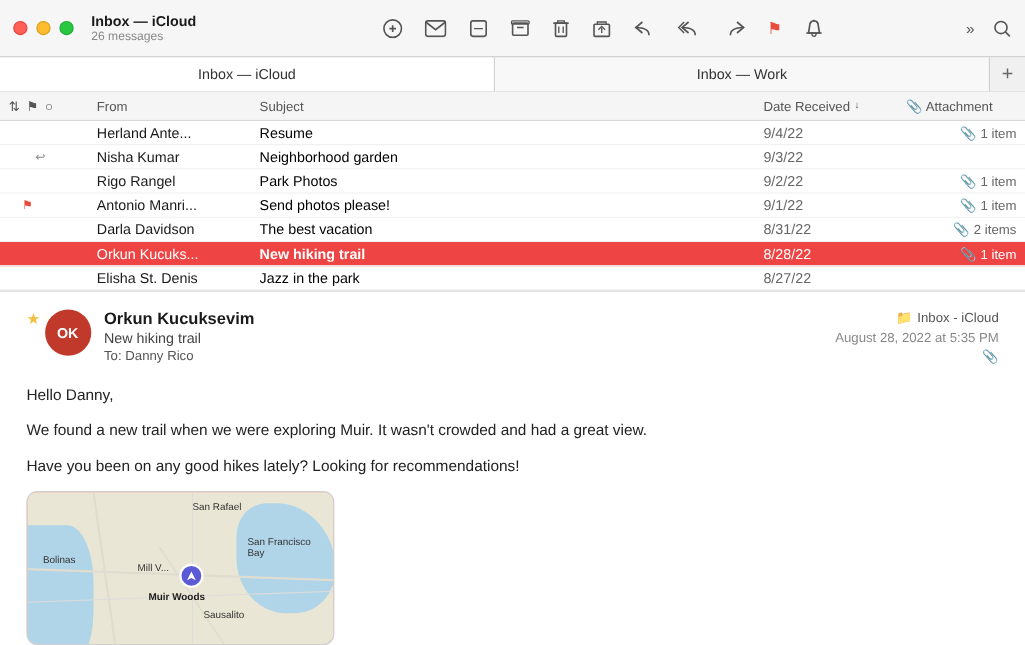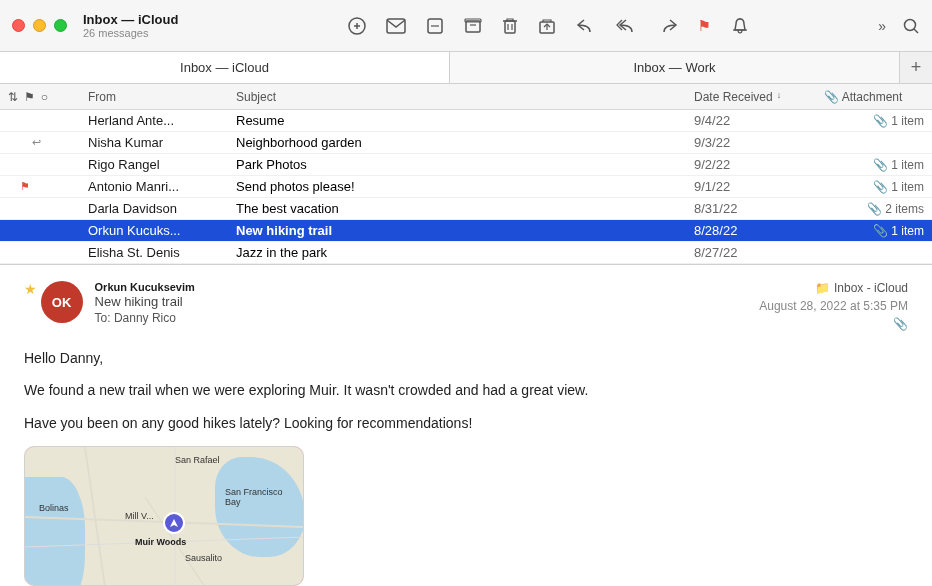--- a/index.html
+++ b/index.html
@@ -130,21 +130,21 @@
     .email-row {
       display: flex;
       align-items: center;
       height: 22px;
       padding: 0 8px;
       border-bottom: 1px solid #f0f0f0;
       cursor: pointer;
       font-size: 13px;
     }
     .email-row.selected {
-      background: #1d4ed8;
+      background: #ef4444;
       color: white;
       align-items: center;
     }
     .row-flags { width: 80px; display: flex; gap: 4px; align-items: center; }
     .row-from { width: 148px; color: #1a1a1a; white-space: nowrap; overflow: hidden; text-overflow: ellipsis; }
     .row-subject { flex: 1; white-space: nowrap; overflow: hidden; text-overflow: ellipsis; }
     .row-date { width: 130px; color: #666; }
     .row-attachment { width: 100px; text-align: right; color: #666; font-size: 12px; }
 
     .email-row.selected .row-from,
@@ -175,21 +175,21 @@
       display: flex;
       align-items: center;
       justify-content: center;
       color: #ffffff;
       font-size: 13px;
       font-weight: 600;
       margin-right: 12px;
       flex-shrink: 0;
     }
     .detail-info { flex: 1; }
-    .detail-sender { font-size: 11px; font-weight: 600; color: #1a1a1a; }
+    .detail-sender { font-size: 15px; font-weight: 600; color: #1a1a1a; }
     .detail-subj { font-size: 13px; color: #444; margin-top: 1px; }
     .detail-to { font-size: 12px; color: #888; margin-top: 2px; }
     .detail-to span { color: #555; }
     .detail-meta {
       text-align: right;
       font-size: 12px;
       color: #888;
       display: flex;
       flex-direction: column;
       align-items: flex-end;

